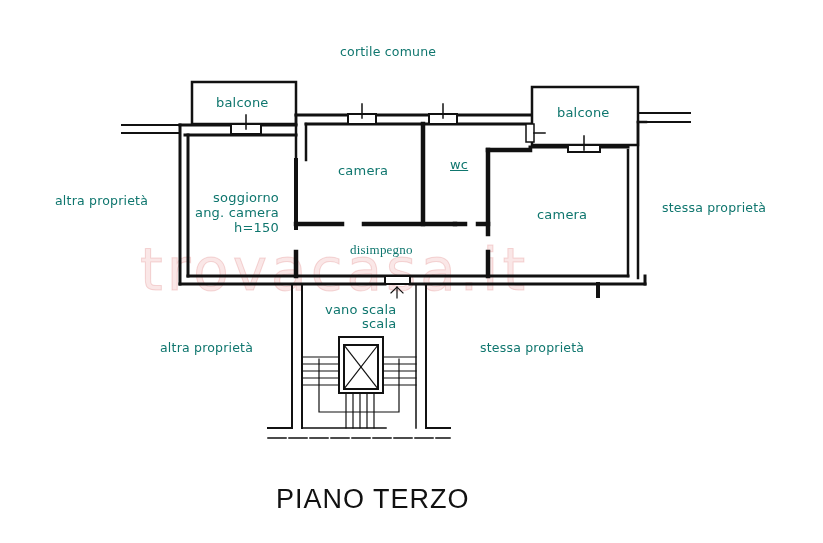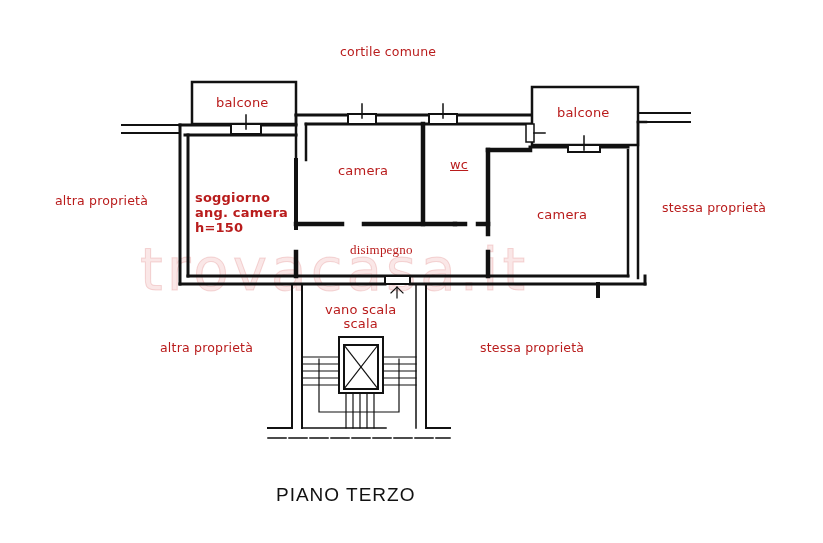--- a/index.html
+++ b/index.html
@@ -1,23 +1,23 @@
 <!DOCTYPE html>
 <html><head>
 <meta charset="utf-8">
 <style>
   html, body { margin: 0; padding: 0; background: #ffffff; }
   body { width: 823px; height: 543px; position: relative; overflow: hidden; font-family: "DejaVu Sans", sans-serif; }
   .plan { position: absolute; left: 0; top: 0; width: 823px; height: 543px; }
-  .lbl { position: absolute; color: #b91c1c; font-size: 13px; white-space: nowrap; letter-spacing: 0.2px; }
+  .lbl { position: absolute; color: #0f766e; font-size: 13px; white-space: nowrap; letter-spacing: 0.2px; }
   .room { font-size: 13px; }
   .ext { font-size: 12.5px; }
-  .title { position: absolute; left: 276px; top: 484px; font-family: "Liberation Sans", sans-serif; font-size: 19px; letter-spacing: 1px; color: #111; }
+  .title { position: absolute; left: 276px; top: 484px; font-family: "Liberation Sans", sans-serif; font-size: 27px; letter-spacing: 1px; color: #111; }
   .wm { position: absolute; left: 140px; top: 236px; font-family: "DejaVu Sans", sans-serif; font-size: 58px; color: rgba(230,120,120,0.18); letter-spacing: 4px; -webkit-text-stroke: 1px rgba(220,110,110,0.25); white-space: nowrap; }
-  .soggiorno { line-height: 15px; text-align: left; font-weight: bold; }
+  .soggiorno { line-height: 15px; text-align: right; }
 </style>
 </head>
 <body>
 
 <div class="wm">trovacasa.it</div>
 
 <svg class="plan" viewBox="0 0 823 543" xmlns="http://www.w3.org/2000/svg">
   <g stroke="#111" fill="none" stroke-linecap="square">
 
     <line x1="122" y1="125" x2="180" y2="125" stroke-width="2"></line>
@@ -129,18 +129,18 @@
 <div class="lbl room" style="left:557px; top:105px;">balcone</div>
 <div class="lbl room soggiorno" style="left:195px; top:190px;">
   <div>soggiorno</div>
   <div>ang. camera</div>
   <div>h=150</div>
 </div>
 <div class="lbl room" style="left:338px; top:163px;">camera</div>
 <div class="lbl room" style="left:450px; top:157px;text-decoration:underline;">wc</div>
 <div class="lbl room" style="left:537px; top:207px;">camera</div>
 <div class="lbl room" style="left:350px; top:242px;font-family:Liberation Serif, serif;">disimpegno</div>
-<div class="lbl room" style="left:325px; top:303px; text-align:center; line-height:14px;">
+<div class="lbl room" style="left:325px; top:303px; text-align:right; line-height:14px;">
   <div>vano scala</div>
   <div>scala</div>
 </div>
 
 <div class="title">PIANO TERZO</div>
 
 </body></html>

